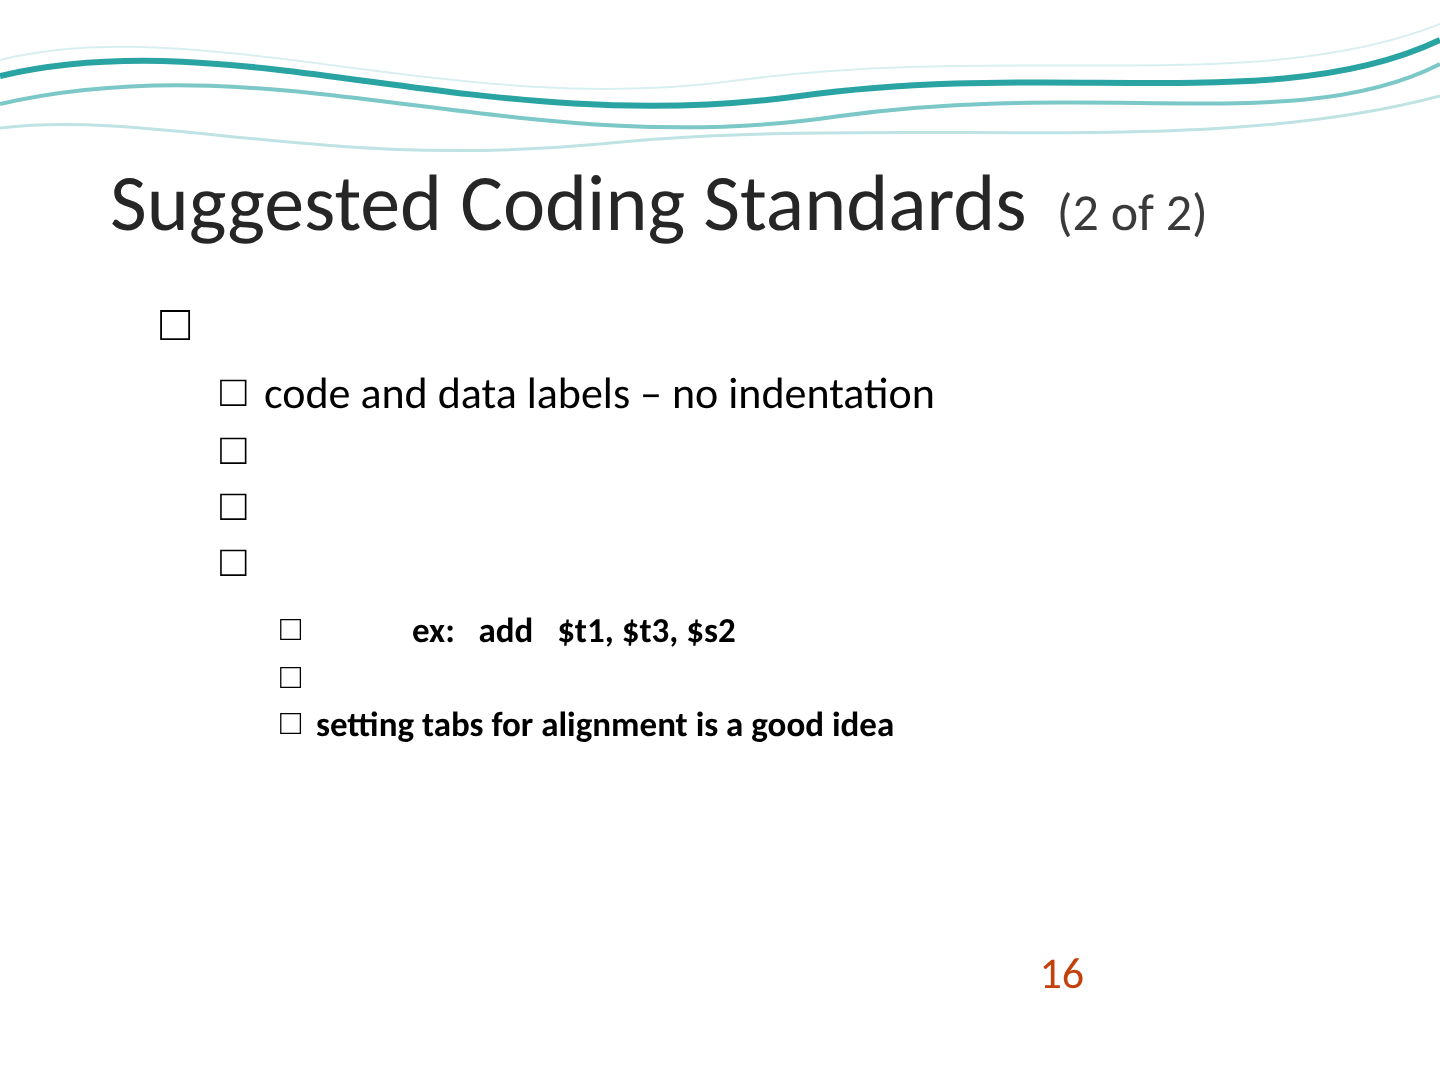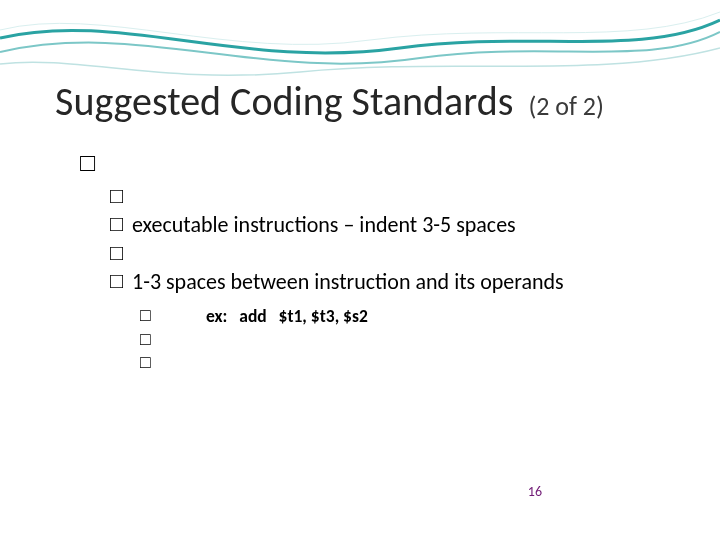--- a/index.html
+++ b/index.html
@@ -54,22 +54,22 @@
   }
   .lvl1 { font-size: 25px; margin-bottom: 6px; }
   .lvl2 { font-size: 22px; margin-left: 30px; margin-bottom: 2px; }
   .lvl3 { font-size: 17.5px; margin-left: 60px; margin-bottom: 2px; font-weight: 600; }
   .lvl3 .bullet { width: 18px; font-weight: 400; }
   .lvl3-block { margin-top: 10px; }
   .page-num {
     position: absolute;
     right: 62px;
     bottom: 40px;
-    font-size: 14px;
-    color: #701a75;
+    font-size: 22px;
+    color: #c2410c;
   }
 </style>
 </head>
 <body>
 
 <div class="slide">
 
   <svg class="wave-top" viewBox="0 0 720 90" preserveAspectRatio="none">
     <path d="M0,38 C120,10 240,70 400,48 C530,30 640,58 720,20" fill="none" stroke="#2aa3a3" stroke-width="3"></path>
     <path d="M0,52 C140,20 260,82 420,58 C550,40 650,68 720,32" fill="none" stroke="#7cc7c7" stroke-width="2"></path>
@@ -83,42 +83,42 @@
   </div>
 
   <div class="content">
 
     <div class="row lvl1">
       <span class="bullet">□</span>
     </div>
 
     <div class="row lvl2">
       <span class="bullet">□</span>
-    </div>
-    <div class="row lvl2">
-      <span class="bullet">□</span>
-      <span>executable instructions – indent 3-5 spaces</span>
+      <span>code and data labels – no indentation</span>
     </div>
     <div class="row lvl2">
       <span class="bullet">□</span>
     </div>
     <div class="row lvl2">
       <span class="bullet">□</span>
-      <span>1-3 spaces between instruction and its operands</span>
+    </div>
+    <div class="row lvl2">
+      <span class="bullet">□</span>
     </div>
 
     <div class="lvl3-block">
       <div class="row lvl3">
         <span class="bullet">□</span>
         <span style="white-space:pre;margin-left:48px;">ex:   add   $t1, $t3, $s2</span>
       </div>
       <div class="row lvl3">
         <span class="bullet">□</span>
       </div>
       <div class="row lvl3">
         <span class="bullet">□</span>
+        <span>setting tabs for alignment is a good idea</span>
       </div>
     </div>
 
   </div>
 
   <div class="page-num">16</div>
 </div>
 
 </body></html>

